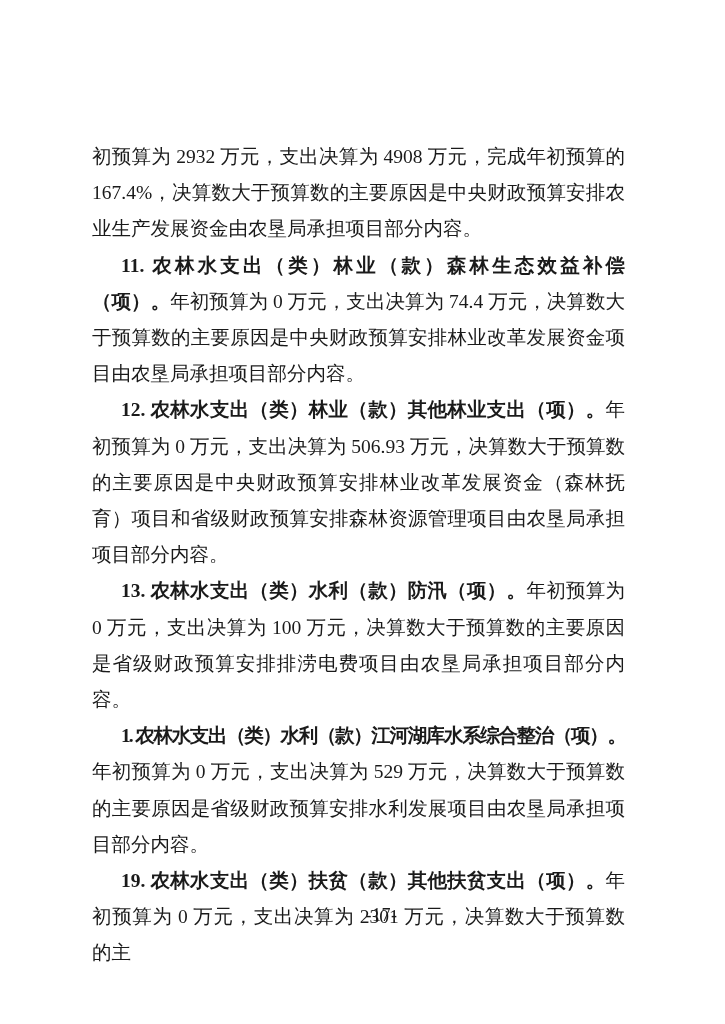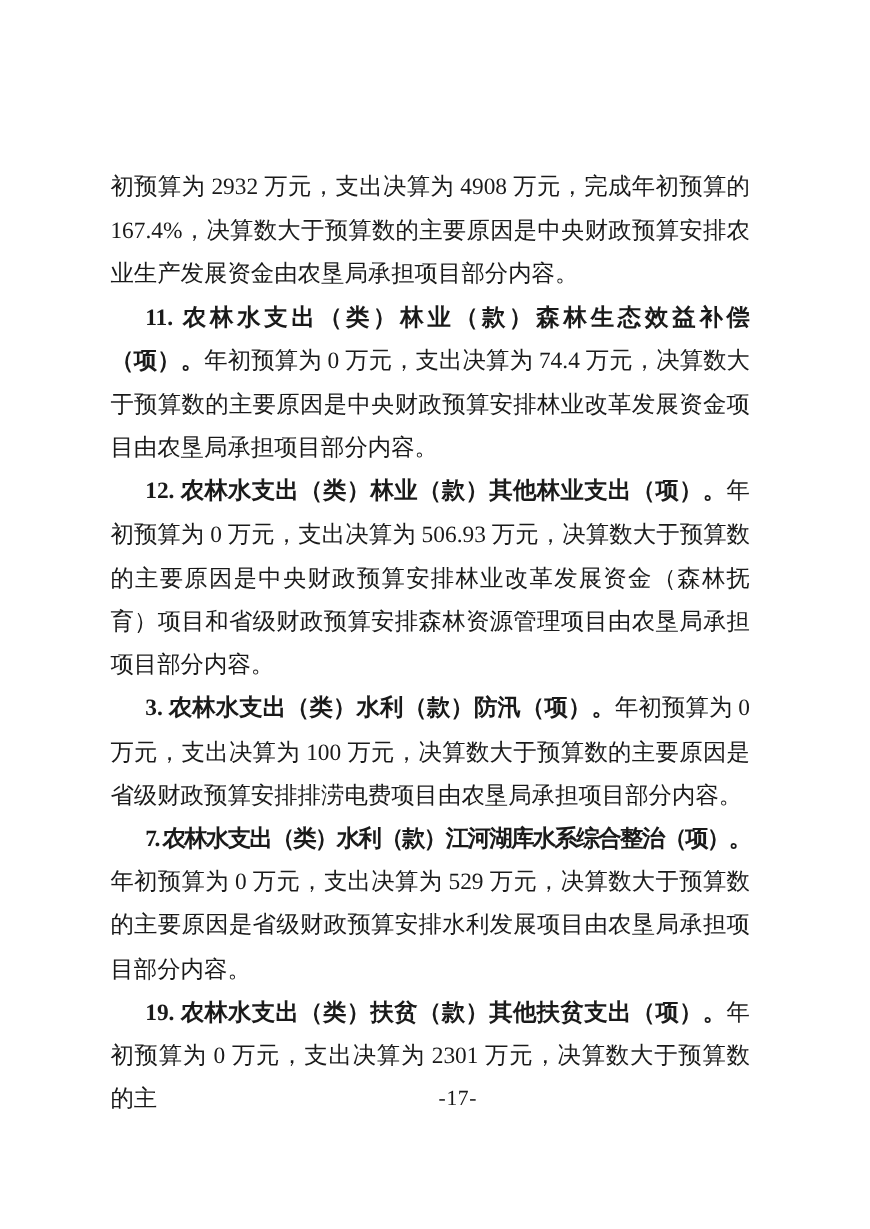--- a/index.html
+++ b/index.html
@@ -61,23 +61,23 @@
 <div class="page">
 
   <div class="content">
 
     <p class="continuation"><span>初预算为 2932 万元，支出决算为 4908 万元，完成年初预算的 167.4%，决算数大于预算数的主要原因是中央财政预算安排农业生产发展资金由农垦局承担项目部分内容。</span></p>
 
     <p class="numbered"><span class="heading">11. 农林水支出（类）林业（款）森林生态效益补偿（项）。</span><span>年初预算为 0 万元，支出决算为 74.4 万元，决算数大于预算数的主要原因是中央财政预算安排林业改革发展资金项目由农垦局承担项目部分内容。</span></p>
 
     <p class="numbered"><span class="heading">12. 农林水支出（类）林业（款）其他林业支出（项）。</span><span>年初预算为 0 万元，支出决算为 506.93 万元，决算数大于预算数的主要原因是中央财政预算安排林业改革发展资金（森林抚育）项目和省级财政预算安排森林资源管理项目由农垦局承担项目部分内容。</span></p>
 
-    <p class="numbered"><span class="heading">3. 农林水支出（类）水利（款）防汛（项）。</span><span>年初预算为 0 万元，支出决算为 100 万元，决算数大于预算数的主要原因是省级财政预算安排排涝电费项目由农垦局承担项目部分内容。</span></p>
+    <p class="numbered"><span class="heading">13. 农林水支出（类）水利（款）防汛（项）。</span><span>年初预算为 0 万元，支出决算为 100 万元，决算数大于预算数的主要原因是省级财政预算安排排涝电费项目由农垦局承担项目部分内容。</span></p>
 
-    <p class="numbered"><span class="heading condensed">7. 农林水支出（类）水利（款）江河湖库水系综合整治（项）。</span><span>年初预算为 0 万元，支出决算为 529 万元，决算数大于预算数的主要原因是省级财政预算安排水利发展项目由农垦局承担项目部分内容。</span></p>
+    <p class="numbered"><span class="heading condensed">1. 农林水支出（类）水利（款）江河湖库水系综合整治（项）。</span><span>年初预算为 0 万元，支出决算为 529 万元，决算数大于预算数的主要原因是省级财政预算安排水利发展项目由农垦局承担项目部分内容。</span></p>
 
     <p class="numbered"><span class="heading">19. 农林水支出（类）扶贫（款）其他扶贫支出（项）。</span><span>年初预算为 0 万元，支出决算为 2301 万元，决算数大于预算数的主</span></p>
 
   </div>
 
   <div class="page-footer">-17-</div>
 
 </div>
 
 </body></html>

